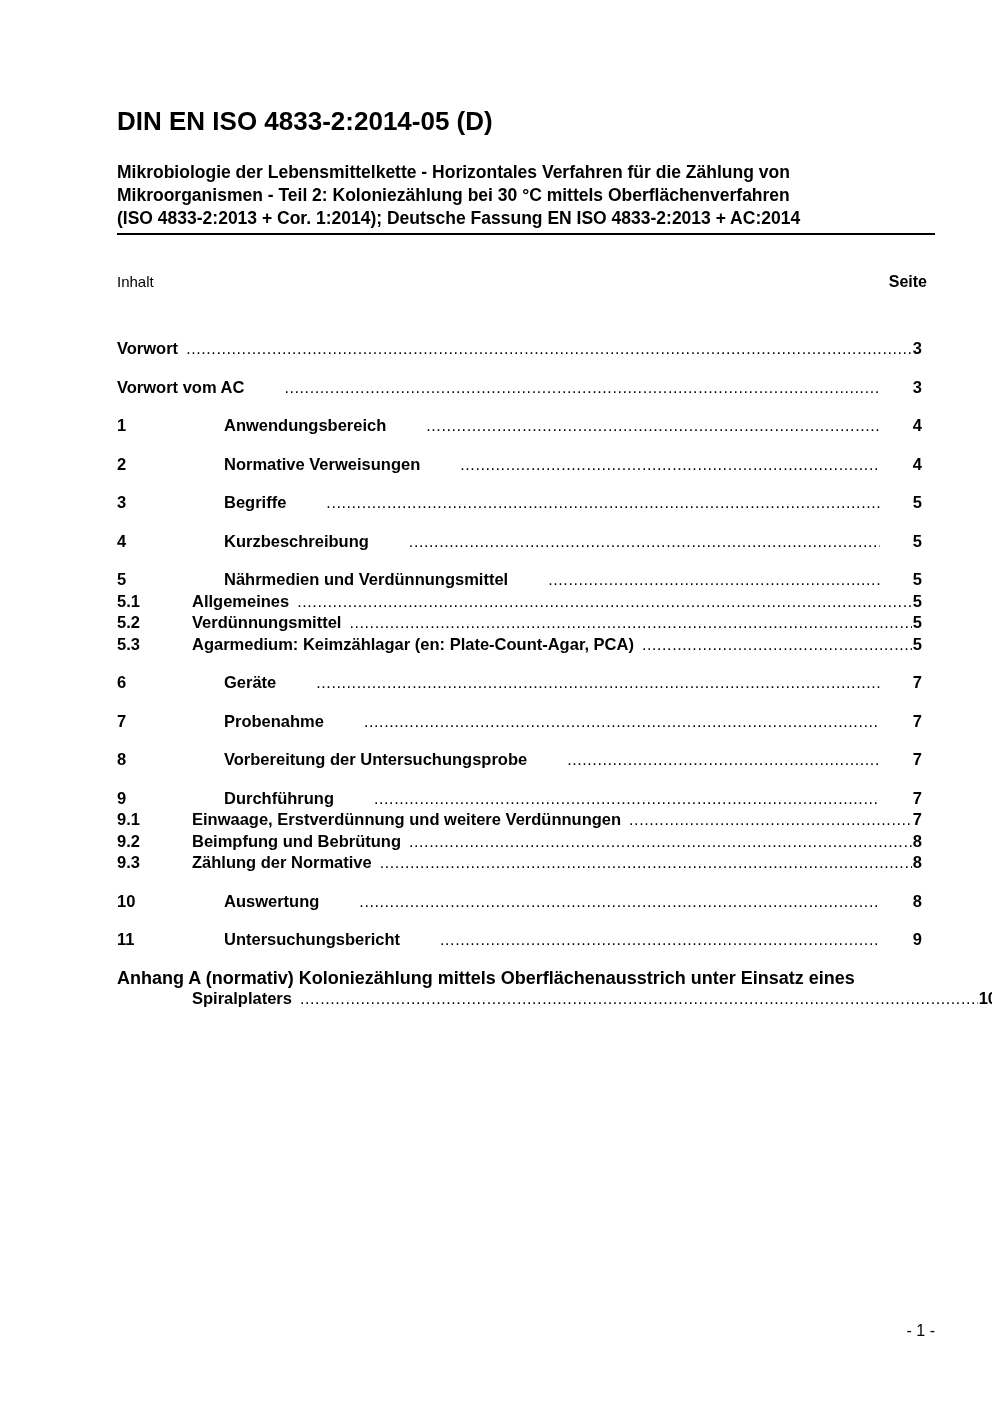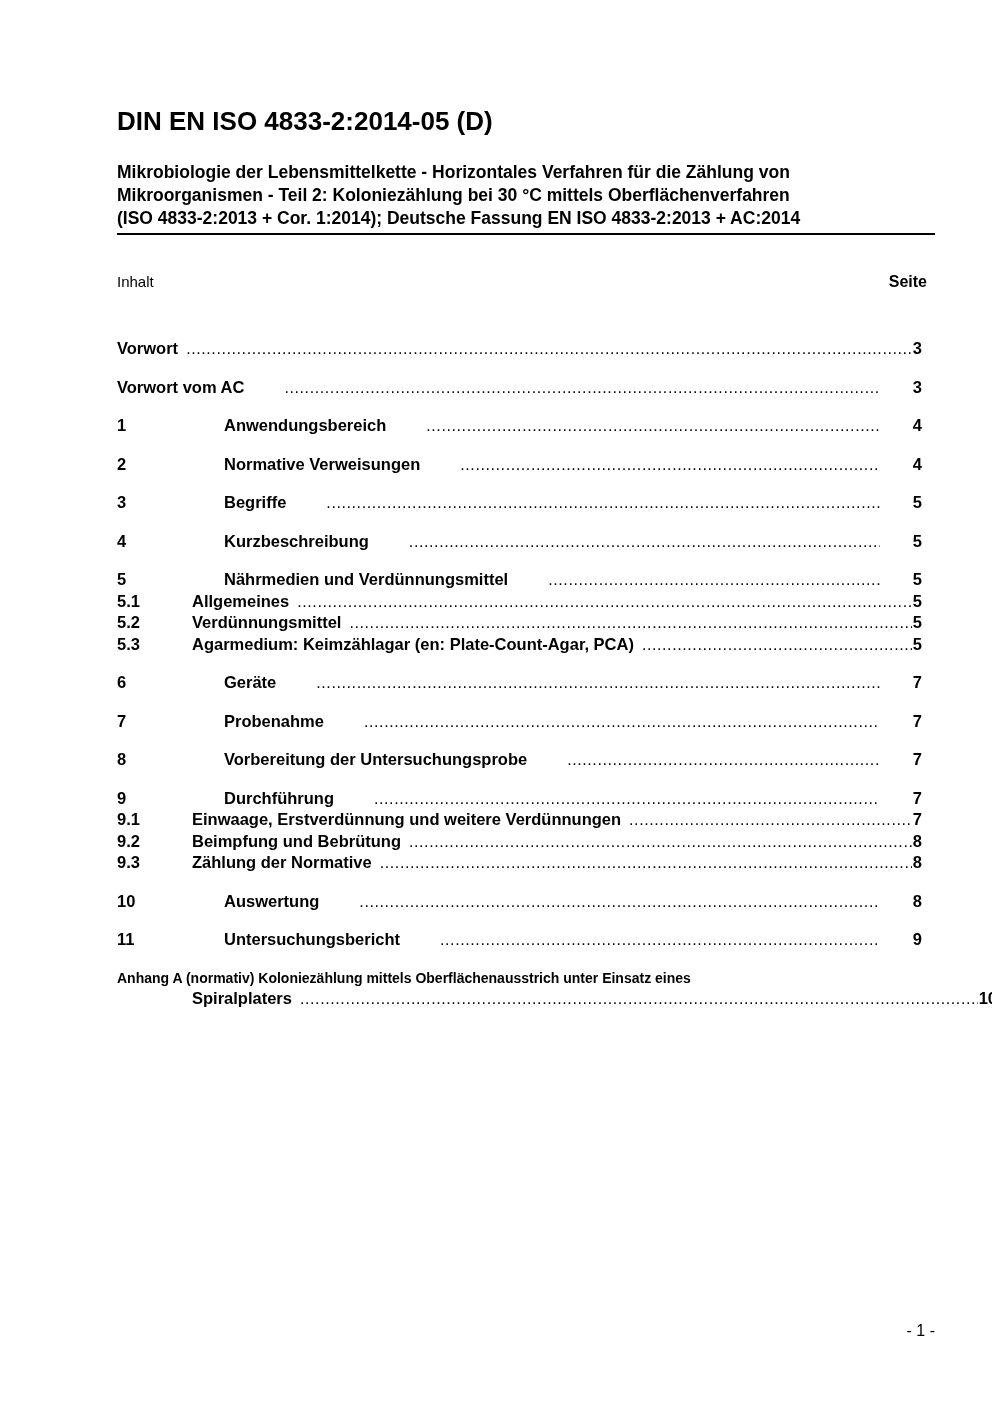--- a/index.html
+++ b/index.html
@@ -105,21 +105,21 @@
     font-size: 16px;
   }
   .pagenum {
     flex: 0 0 auto;
     font-weight: 700;
     text-align: right;
     white-space: nowrap;
   }
   .anhang-line1 {
     line-height: 20.5px;
-    font-size: 14px;
+    font-size: 18px;
     font-weight: 700;
     white-space: nowrap;
   }
   .indent-row { padding-left: 75px; }
   .footer {
     position: absolute;
     top: 1322px;
     left: 0;
     width: 818px;
     text-align: right;

